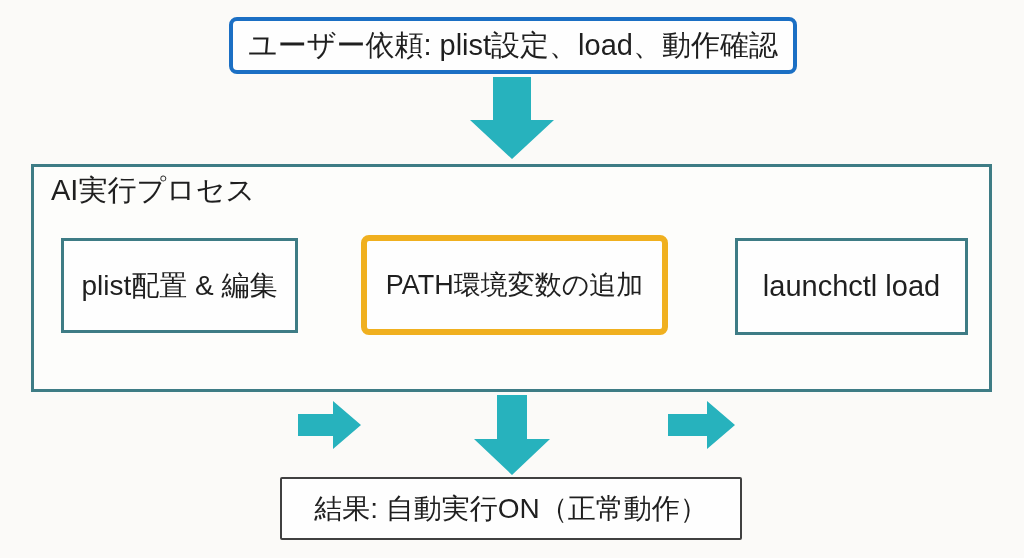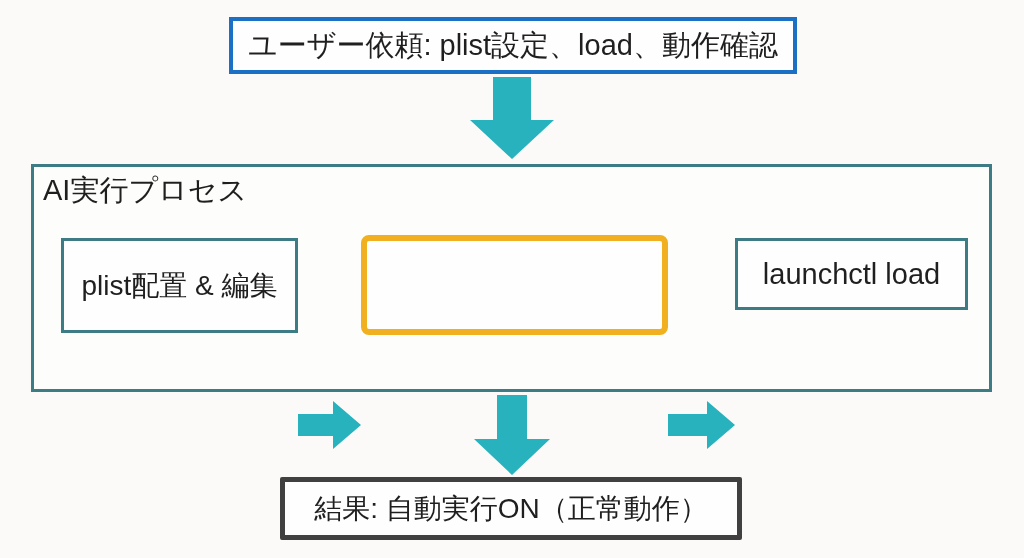--- a/index.html
+++ b/index.html
@@ -23,59 +23,59 @@
     display: flex;
     align-items: center;
     justify-content: center;
     text-align: center;
     color: #1f1f1f;
   }
   .top-box {
     left: 229px; top: 17px; width: 568px; height: 57px;
     border: 4px solid #1b6fc4;
     font-size: 29px;
-    border-radius: 0;
+    border-radius: 8px;
   }
   .bottom-box {
     left: 280px; top: 477px; width: 462px; height: 63px;
-    border: 5px solid #404040;
+    border: 2px solid #404040;
     font-size: 28px;
     border-radius: 2px;
   }
   .container-box {
     position: absolute;
     box-sizing: border-box;
     left: 31px; top: 164px; width: 961px; height: 228px;
     border: 3px solid #3e7c85;
     background: #fdfdfb;
   }
   .container-title {
     position: absolute;
-    left: 9px; top: 4px;
+    left: 17px; top: 4px;
     font-size: 29px;
     color: #1f1f1f;
     white-space: nowrap;
   }
   .step-box {
     flex-direction: column;
     line-height: 1.2;
   }
   .step-1 {
     left: 27px; top: 71px; width: 237px; height: 95px;
     border: 3px solid #3e7c85;
     font-size: 28px;
   }
   .step-2 {
     left: 327px; top: 68px; width: 307px; height: 100px;
     border: 6px solid #f0b01f;
     border-radius: 8px;
     font-size: 27px;
   }
   .step-3 {
-    left: 701px; top: 71px; width: 233px; height: 72px;
+    left: 701px; top: 71px; width: 233px; height: 97px;
     border: 3px solid #3e7c85;
     font-size: 29px;
   }
   .arrow {
     position: absolute;
     display: block;
   }
   .arrow-down-1 { left: 470px; top: 77px; width: 84px; height: 82px; }
   .arrow-down-2 { left: 474px; top: 395px; width: 76px; height: 80px; }
   .arrow-right-1 { left: 264px; top: 234px; width: 63px; height: 48px; }
@@ -101,20 +101,21 @@
 
     <div class="box step-box step-1">
       <span>plist配置 &amp; 編集</span>
     </div>
 
     <svg class="arrow arrow-right-1" viewBox="0 0 63 48" preserveAspectRatio="none">
       <polygon points="0,13 35,13 35,0 63,24 35,48 35,35 0,35" fill="#27b2bd"></polygon>
     </svg>
 
     <div class="box step-box step-2">
+      <span>PATH環境変数の追加</span>
     </div>
 
     <svg class="arrow arrow-right-2" viewBox="0 0 67 48" preserveAspectRatio="none">
       <polygon points="0,13 39,13 39,0 67,24 39,48 39,35 0,35" fill="#27b2bd"></polygon>
     </svg>
 
     <div class="box step-box step-3">
       <span>launchctl load</span>
     </div>
   </div>

